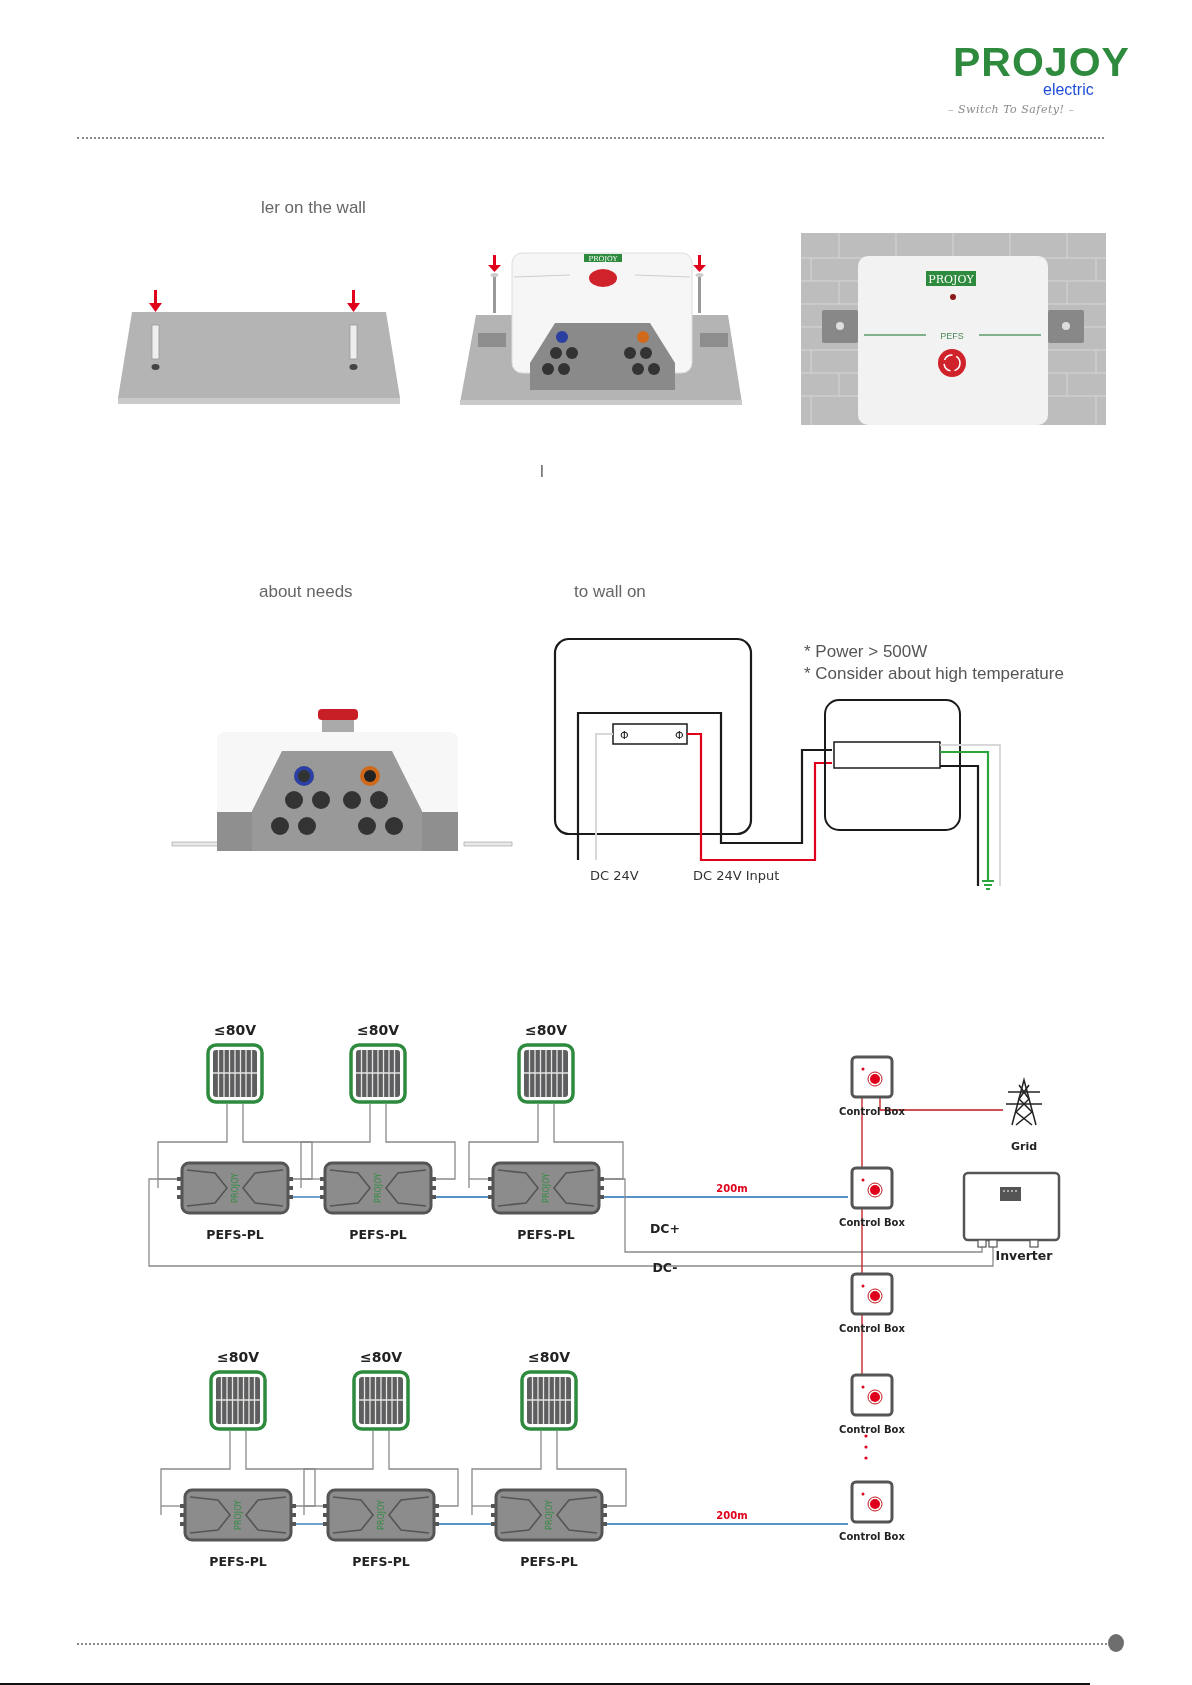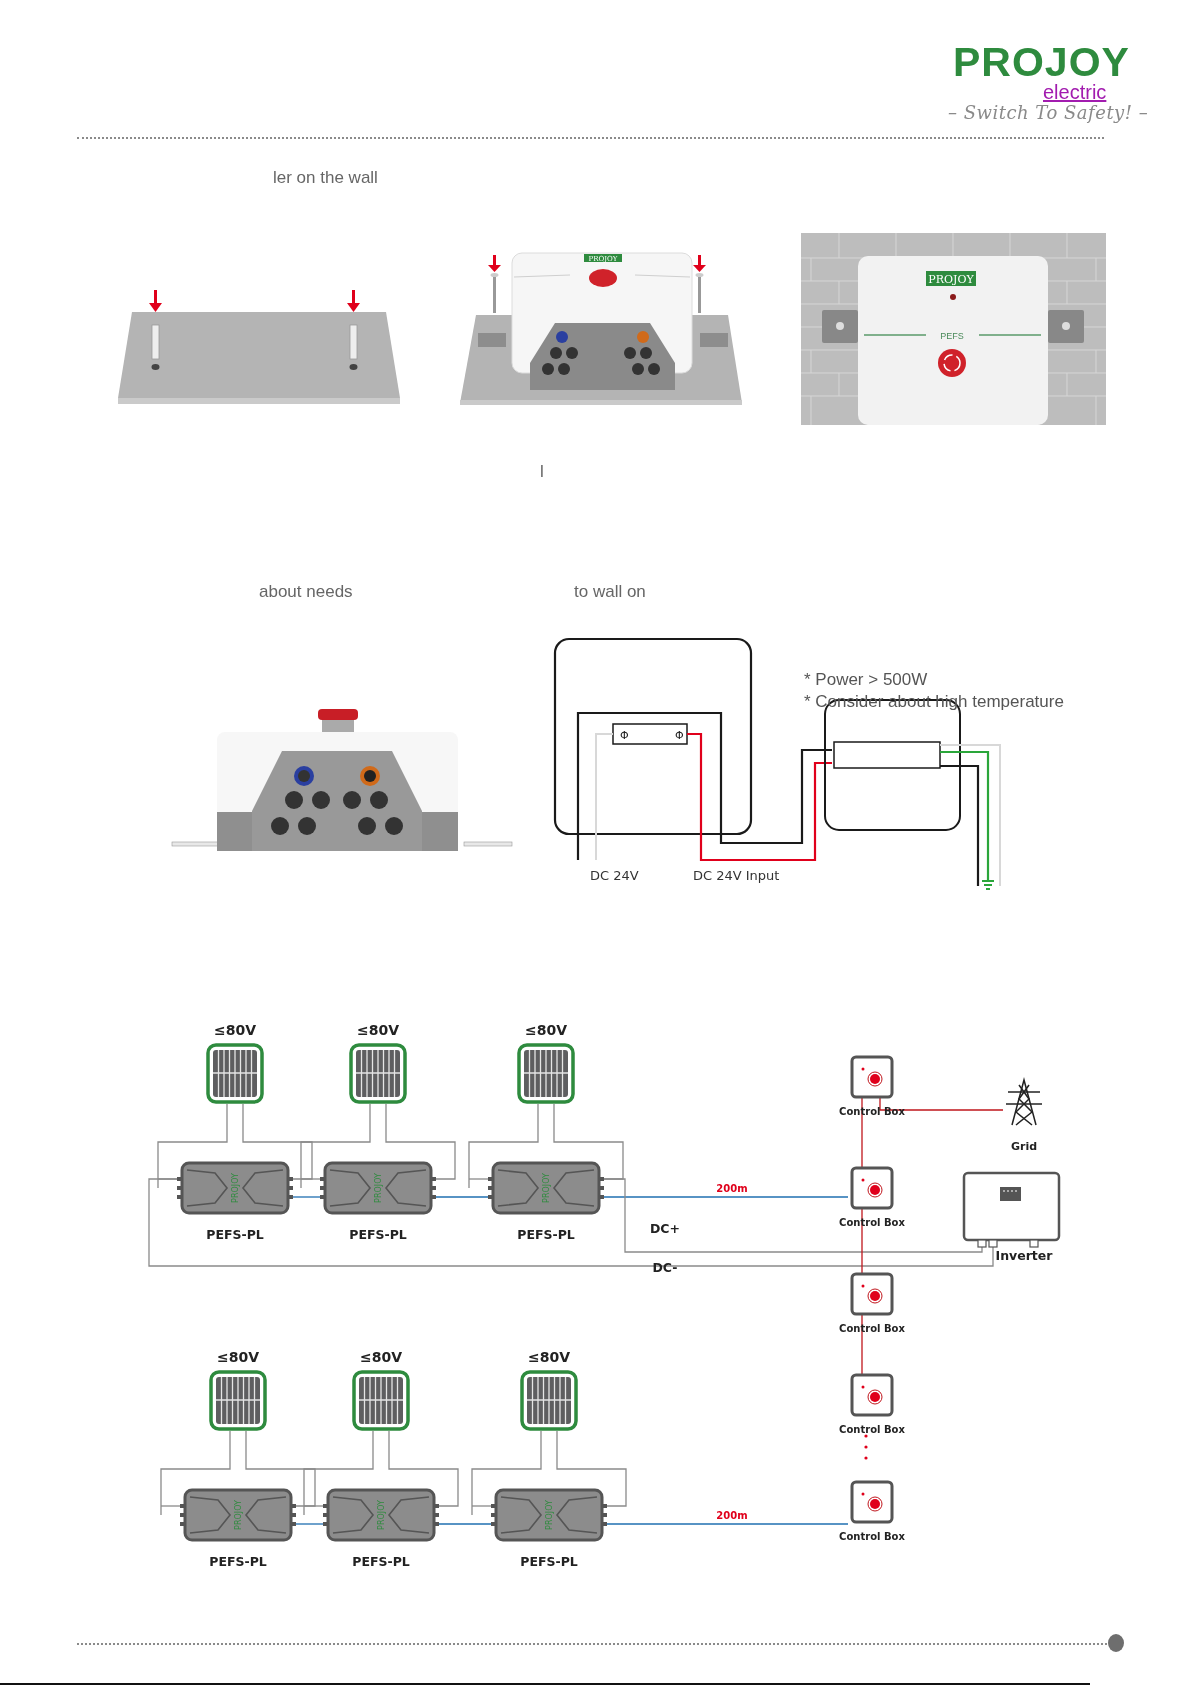--- a/index.html
+++ b/index.html
@@ -1,37 +1,37 @@
 <!DOCTYPE html>
 <html><head>
 <meta charset="utf-8">
 <style>
   html, body { margin:0; padding:0; background:#ffffff; }
   body { width:1192px; height:1685px; position:relative; overflow:hidden; font-family:"Liberation Sans", sans-serif; }
   .abs { position:absolute; }
   .dotline { position:absolute; height:0; border-top:2px dotted #8a8a8a; }
   .logo-word { position:absolute; left:953px; top:42px; font-family:"Liberation Sans", sans-serif; font-size:41px; font-weight:bold; color:#2e8b3e; letter-spacing:1px; line-height:1; }
-  .logo-sub { position:absolute; left:1043px; top:82px; font-size:20px; color:#a21caf; line-height:1;text-decoration:underline; }
-  .logo-tag { position:absolute; left:948px; top:104px; font-family:"DejaVu Serif", serif; font-style:italic; font-size:18px; color:#8a8a8a; letter-spacing:0.5px; line-height:1; }
+  .logo-sub { position:absolute; left:1043px; top:82px; font-size:16px; color:#1d4ed8; line-height:1; }
+  .logo-tag { position:absolute; left:948px; top:104px; font-family:"DejaVu Serif", serif; font-style:italic; font-size:11px; color:#8a8a8a; letter-spacing:0.5px; line-height:1; }
   .frag { position:absolute; font-size:17px; color:#666; line-height:1; white-space:nowrap; }
-  .note { position:absolute; font-size:17px; color:#555; line-height:1.25; white-space:nowrap;margin-top:28px; }
+  .note { position:absolute; font-size:17px; color:#555; line-height:1.25; white-space:nowrap; }
   .wlabel { position:absolute; font-family:"DejaVu Sans", sans-serif; font-size:13px; color:#333; white-space:nowrap;margin-left:20px; }
   svg { position:absolute; overflow:visible; }
 </style>
 </head>
 <body>
 
 <div>
   <div class="logo-word">PROJOY</div>
   <div class="logo-sub">electric</div>
   <div class="logo-tag">– Switch To Safety! –</div>
   <div class="dotline" style="left:77px; top:137px; width:1027px;"></div>
 </div>
 
-<div class="frag" style="left:261px; top:169px;margin-left:12px;">ler on the wall</div>
+<div class="frag" style="left:261px; top:199px;">ler on the wall</div>
 
 <svg style="left:118px; top:290px;" width="290" height="115">
   <polygon points="14,22 268,22 282,108 0,108" fill="#b4b4b4"></polygon>
   <rect x="0" y="108" width="282" height="6" fill="#cacaca"></rect>
   <g>
     <rect x="34" y="35" width="7" height="34" fill="#eeeeee" stroke="#9a9a9a" stroke-width="0.8"></rect>
     <ellipse cx="37.5" cy="77" rx="4" ry="3" fill="#444"></ellipse>
   </g>
   <g>
     <rect x="232" y="35" width="7" height="34" fill="#eeeeee" stroke="#9a9a9a" stroke-width="0.8"></rect>

